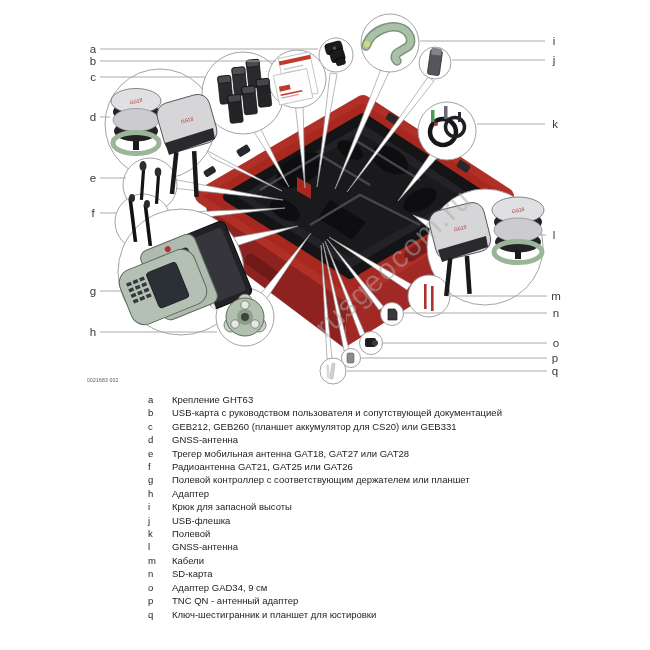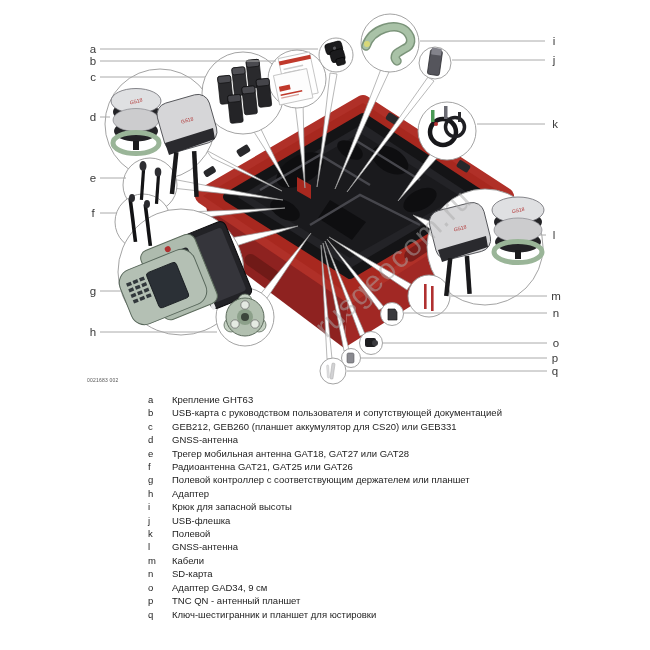--- a/index.html
+++ b/index.html
@@ -370,21 +370,21 @@
   <div class="lrow">
         <span class="lkey">n</span>
         <span class="ltext">SD-карта</span>
       </div>
   <div class="lrow">
         <span class="lkey">o</span>
         <span class="ltext">Адаптер GAD34, 9 см</span>
       </div>
   <div class="lrow">
         <span class="lkey">p</span>
-        <span class="ltext">TNC QN - антенный планшет</span>
+        <span class="ltext">TNC QN - антенный адаптер</span>
       </div>
   <div class="lrow">
         <span class="lkey">q</span>
         <span class="ltext">Ключ-шестигранник и планшет для юстировки</span>
       </div>
 </div>
 
 </div>
 
 </body></html>

